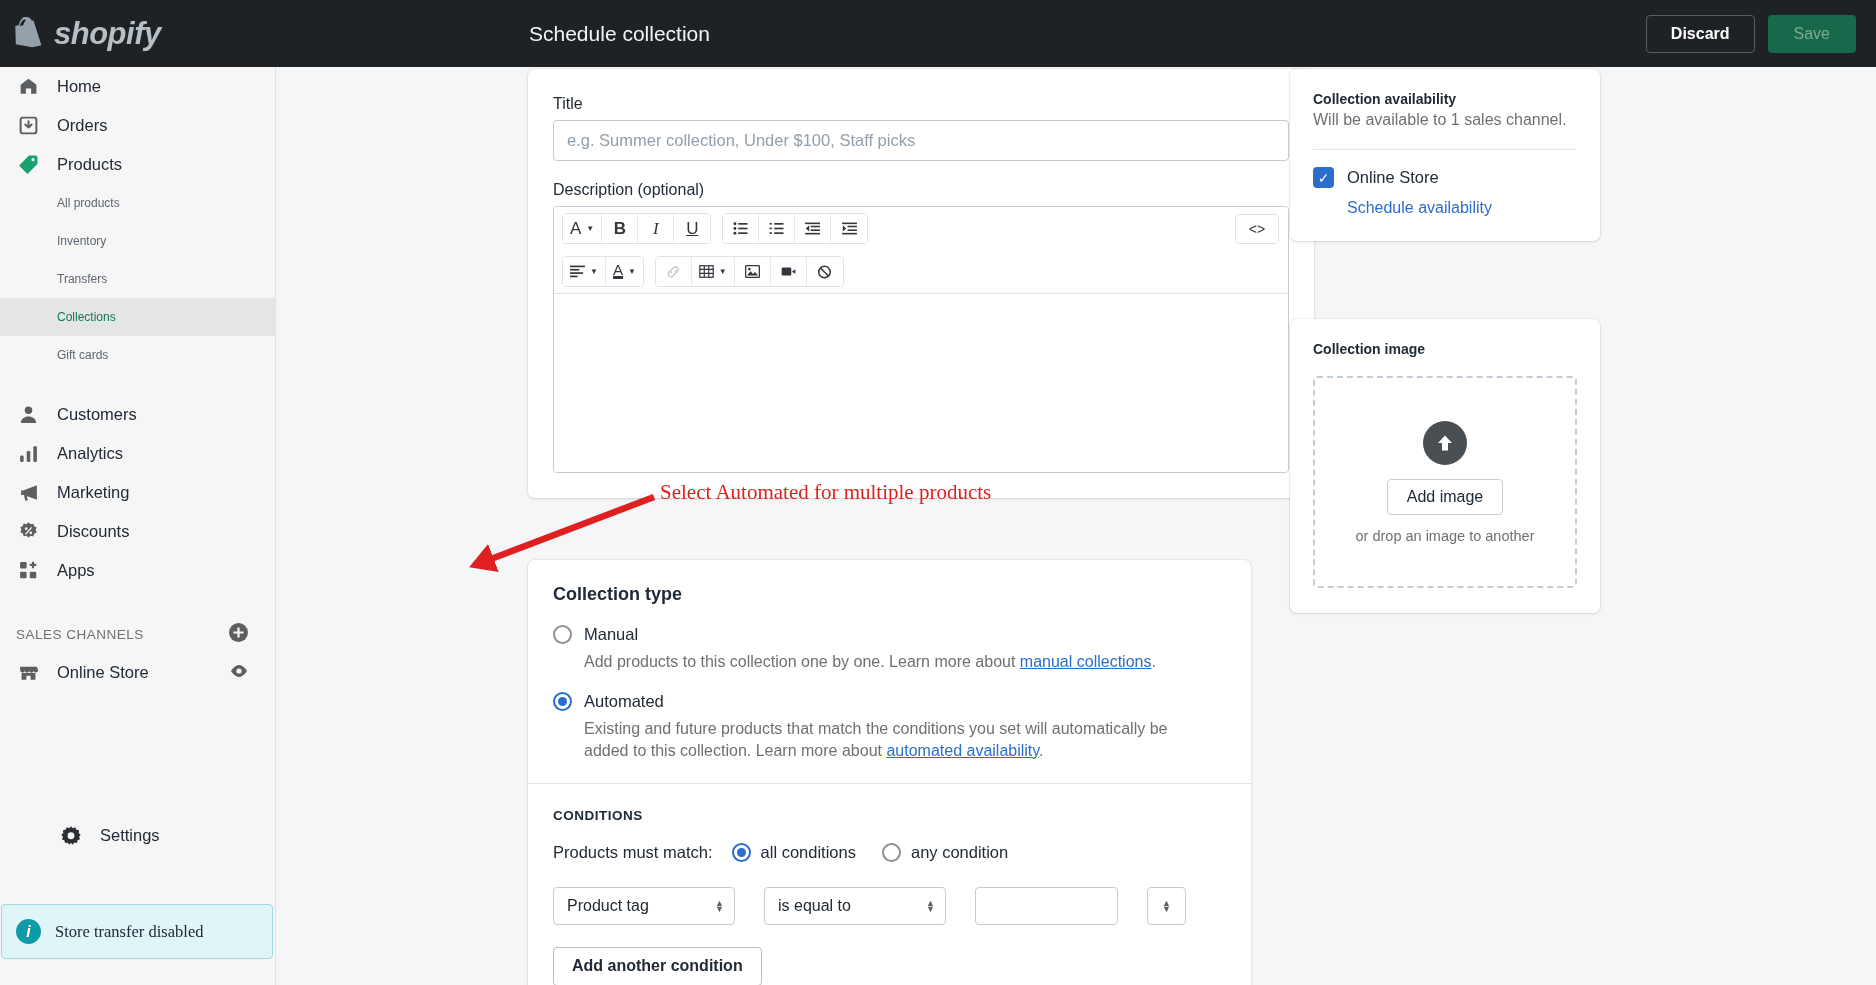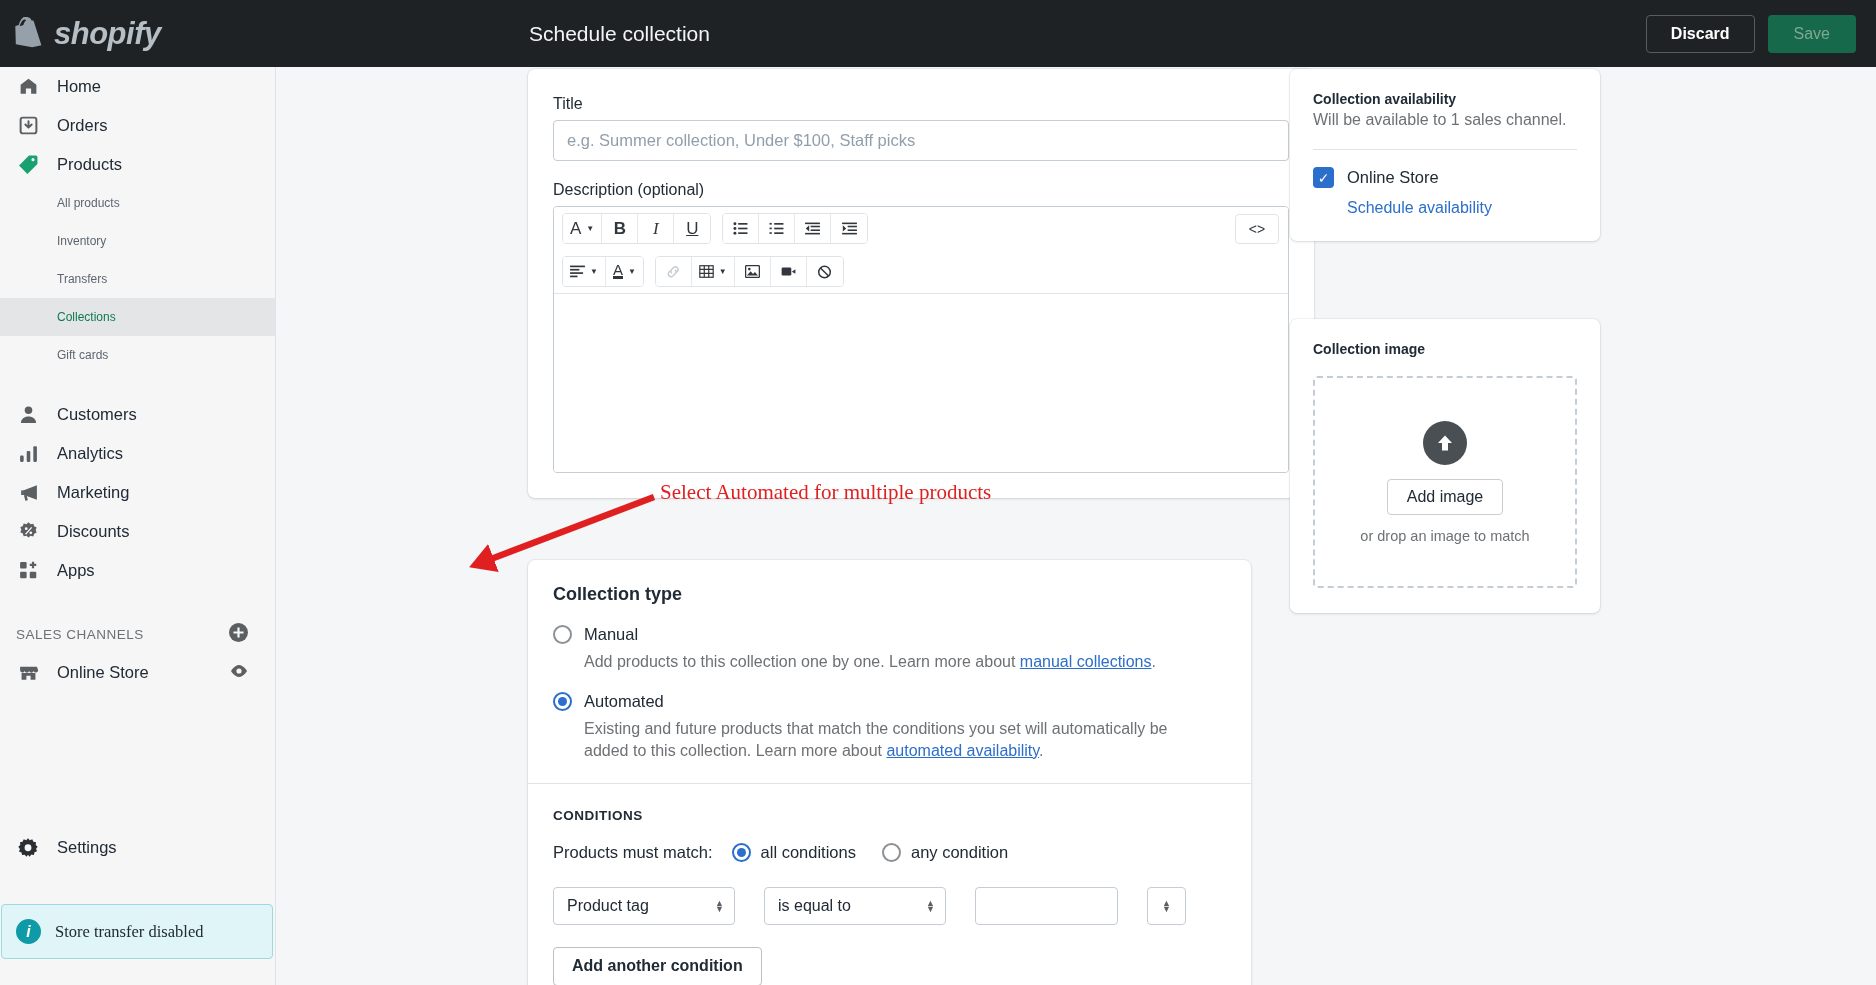--- a/index.html
+++ b/index.html
@@ -63,21 +63,21 @@
   }
   .sub-item.active { background: #e4e5e7; color: #0f7a4f; font-weight: normal; }
   #nav-gap { height: 21px; }
   #sales-head {
     display: flex; align-items: center; justify-content: space-between;
     padding: 0 26px 0 16px; height: 38px;
     color: #6d7175; font-size: 13.5px; letter-spacing: 0.5px;
   }
   .eye-ico { color: #5c5f62; }
   #settings-row {
-    position: absolute; bottom: 118px; left: 0; width: 100%;
+    position: absolute; bottom: 130px; left: 0; width: 100%; padding-left: 43px;
   }
   #transfer-banner {
     position: absolute; bottom: 26px; left: 1px; width: 272px;
     height: 55px; background: #e0f5f7; border: 1px solid #9fd8de;
     border-radius: 4px; display: flex; align-items: center;
     gap: 14px; padding-left: 14px;
   }
   #transfer-banner span.lbl { font-size: 16.5px; color: #212b36; font-family: Liberation Serif, serif; }
   .info-circle {
     width: 25px; height: 25px; border-radius: 50%;
@@ -625,21 +625,21 @@
 
   <div class="card" id="card-image">
     <div class="r-title">Collection image</div>
     <div id="dropzone">
       <span id="up-circle">
         <svg width="24" height="24" viewBox="0 0 24 24" fill="#fff">
             <path d="M12 4.5 19 12h-4v7.5H9V12H5z"></path>
           </svg>
       </span>
       <button id="add-img-btn">Add image</button>
-      <div id="drop-hint">or drop an image to match</div>
+      <div id="drop-hint">or drop an image to another</div>
     </div>
   </div>
 
   <svg id="annot">
     <defs>
       <marker id="arrowhead" markerWidth="4" markerHeight="4.6" refX="0.4" refY="2.3" orient="auto">
         <polygon points="0 0, 4 2.3, 0 4.6" fill="#e02020"></polygon>
       </marker>
     </defs>
     <line x1="377" y1="430" x2="214" y2="492" stroke="#e02020" stroke-width="6.5" marker-end="url(#arrowhead)"></line>

